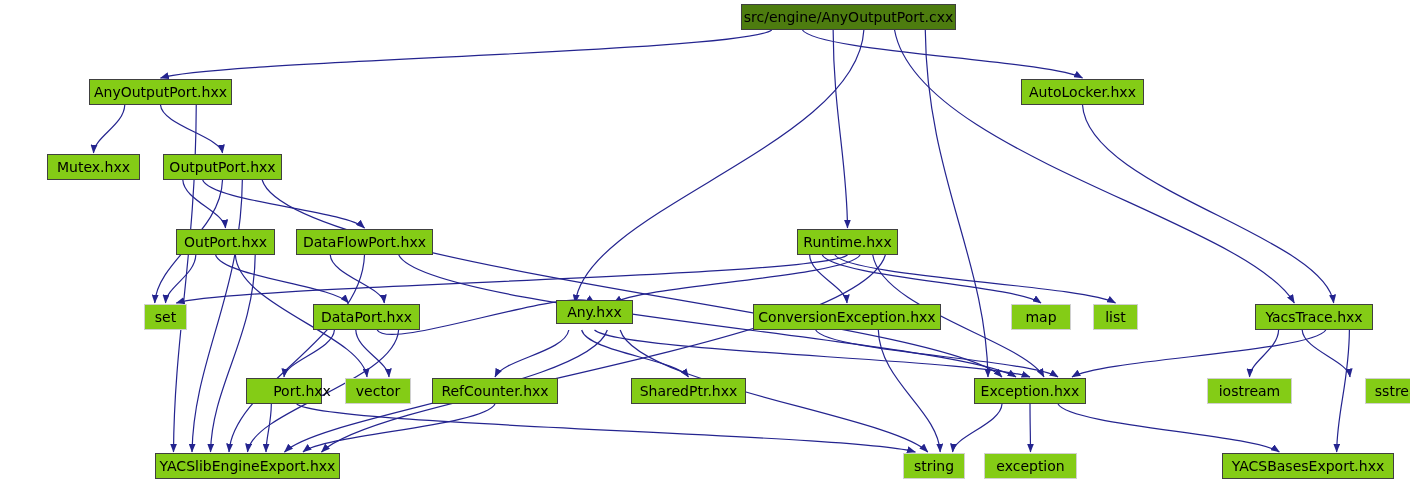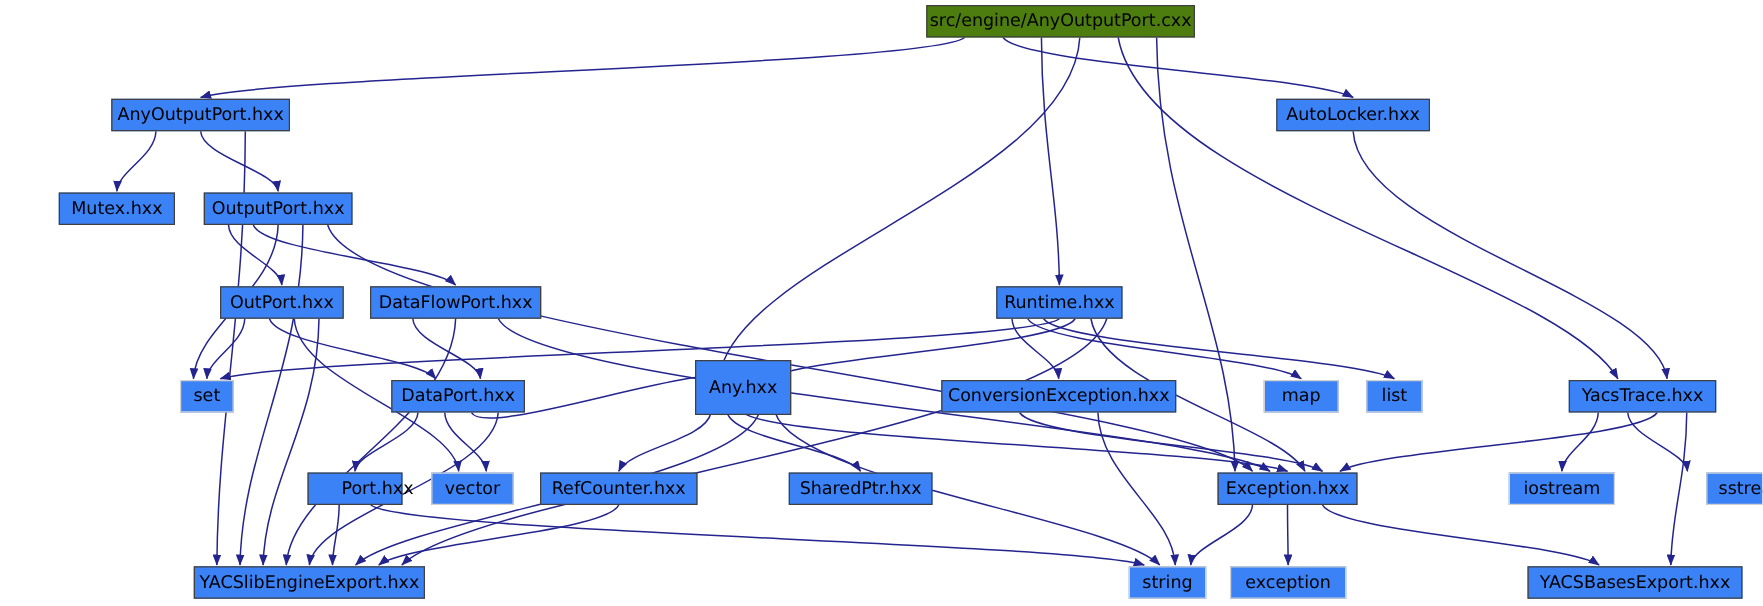--- a/index.html
+++ b/index.html
@@ -21,21 +21,21 @@
     width: 1410px;
     height: 485px;
   }
   .node {
     position: absolute;
     box-sizing: border-box;
     display: flex;
     align-items: center;
     justify-content: center;
     white-space: nowrap;
-    background: #3b82f6;
+    background: #84cc16;
     color: #000000;
     font-size: 14px;
     line-height: 1;
     letter-spacing: 0px;
   }
   .node.lib {           
     border: 1.6px solid #404040;
   }
   .node.sys {           
     border: 1px solid #d0d0d0;
@@ -135,21 +135,21 @@
       </div>
       <div class="node lib" style="left: 797px; top: 229px; width: 101px; height: 26px;">
         <span>Runtime.hxx</span>
       </div>
       <div class="node sys" style="left: 144px; top: 304px; width: 43px; height: 26px;">
         <span>set</span>
       </div>
       <div class="node lib" style="left: 313px; top: 304px; width: 107px; height: 26px;">
         <span>DataPort.hxx</span>
       </div>
-      <div class="node lib" style="left: 556px; top: 288px; width: 77px; height: 44px;">
+      <div class="node lib" style="left: 556px; top: 300px; width: 77px; height: 24px;">
         <span>Any.hxx</span>
       </div>
       <div class="node lib" style="left: 753px; top: 304px; width: 188px; height: 26px; justify-content: center;">
         <span>ConversionException.hxx</span>
       </div>
       <div class="node sys" style="left: 1011px; top: 304px; width: 60px; height: 26px;">
         <span>map</span>
       </div>
       <div class="node sys" style="left: 1093px; top: 304px; width: 45px; height: 26px;">
         <span>list</span>

